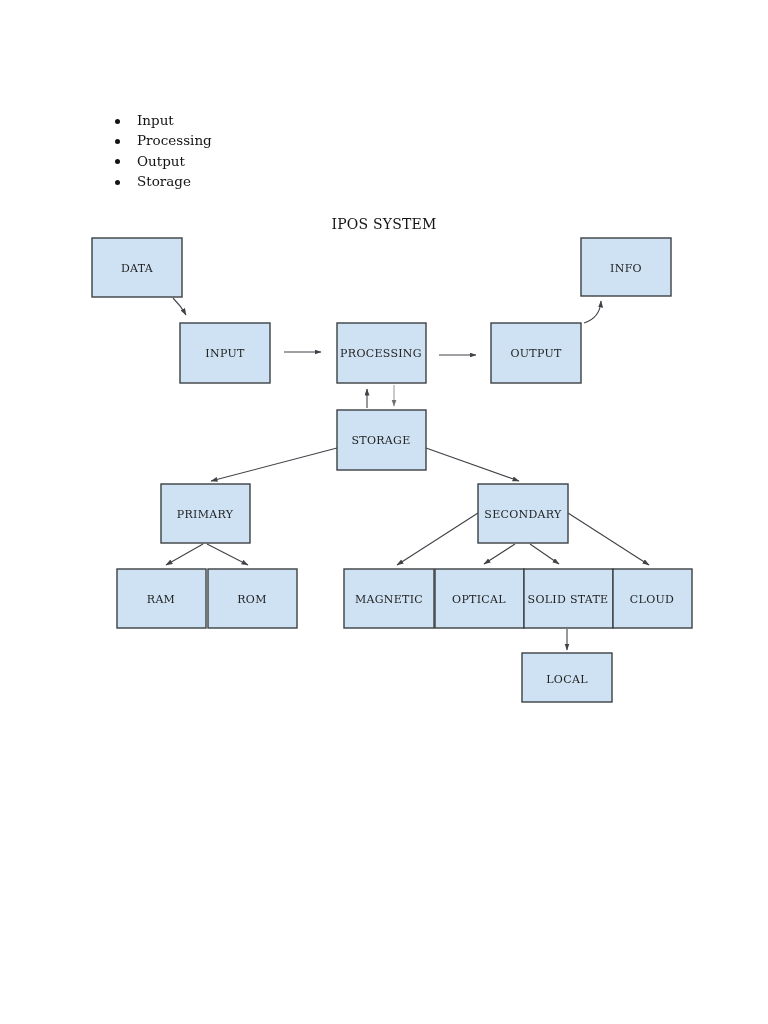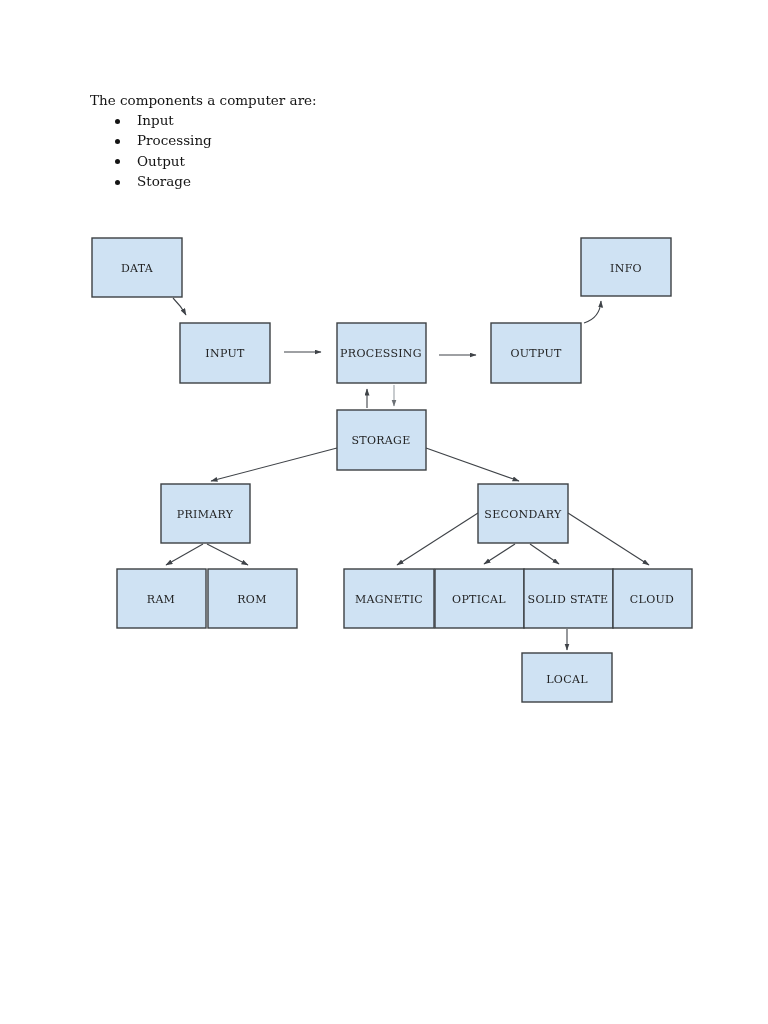--- a/index.html
+++ b/index.html
@@ -31,41 +31,41 @@
     text-anchor:middle;dominant-baseline:central;
   }
   .arrow{stroke:#3f4348;stroke-width:1.1px;fill:none;}
   .arrow-light{stroke:#9aa0a6;stroke-width:1.1px;fill:none;}
 </style>
 </head>
 <body>
 
 <div class="page">
 
-  <div class="intro">The components a computer are:</div>
 
   <div class="bullets">
     <div class="bullet-row">
       <span class="dot"></span>
       <span class="bullet-label">Input</span>
     </div>
     <div class="bullet-row">
       <span class="dot"></span>
       <span class="bullet-label">Processing</span>
     </div>
     <div class="bullet-row">
       <span class="dot"></span>
       <span class="bullet-label">Output</span>
     </div>
     <div class="bullet-row">
       <span class="dot"></span>
       <span class="bullet-label">Storage</span>
     </div>
   </div>
 
+  <div class="diagram-title">IPOS SYSTEM</div>
 
   <svg width="768" height="1024" viewBox="0 0 768 1024">
     <defs>
       <marker id="ah" markerUnits="userSpaceOnUse" markerWidth="8" markerHeight="6" refX="6.5" refY="2.5" orient="auto">
         <path d="M0,0 L7,2.5 L0,5 Z" fill="#3f4348"></path>
       </marker>
       <marker id="ahg" markerUnits="userSpaceOnUse" markerWidth="8" markerHeight="6" refX="6.5" refY="2.5" orient="auto">
         <path d="M0,0 L7,2.5 L0,5 Z" fill="#6b7075"></path>
       </marker>
     </defs>

